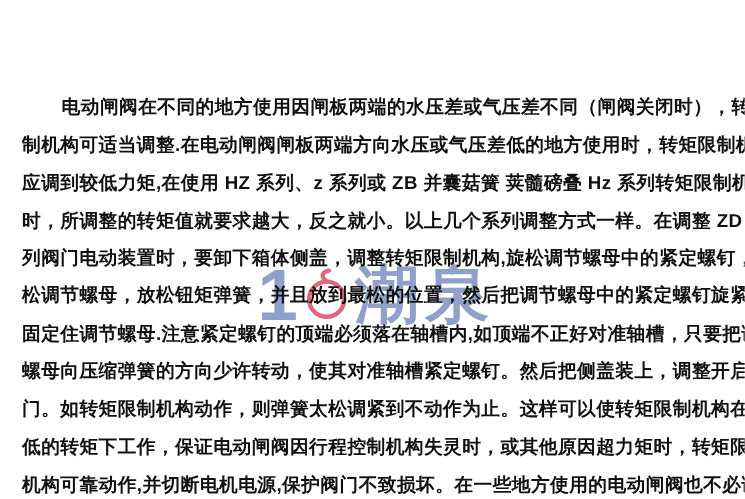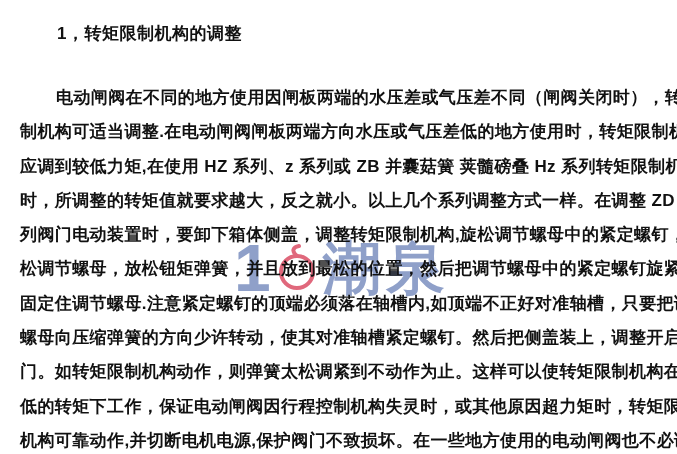--- a/index.html
+++ b/index.html
@@ -74,21 +74,20 @@
     <span class="wm-digit">1</span>
     <span class="wm-drop">
       <svg viewBox="0 0 40 50" width="40" height="50" fill="none" stroke="currentColor" stroke-width="4" stroke-linecap="round">
         <circle cx="20" cy="29" r="16"></circle>
         <path d="M 20 13 C 14 8, 16 4, 22 3"></path>
       </svg>
     </span>
     <span class="wm-brand">潮泉</span>
   </div>
 
-  <div class="title">1，转矩限制机构的调整</div>
 
   <div class="para">
       <div class="para-line">电动闸阀在不同的地方使用因闸板两端的水压差或气压差不同（闸阀关闭时），转矩限</div>
       <div class="para-line">制机构可适当调整.在电动闸阀闸板两端方向水压或气压差低的地方使用时，转矩限制机构</div>
       <div class="para-line">应调到较低力矩,在使用 HZ 系列、z 系列或 ZB 并囊菇簧 荚髓磅叠 Hz 系列转矩限制机构</div>
       <div class="para-line">时，所调整的转矩值就要求越大，反之就小。以上几个系列调整方式一样。在调整 ZD 系</div>
       <div class="para-line">列阀门电动装置时，要卸下箱体侧盖，调整转矩限制机构,旋松调节螺母中的紧定螺钉，旋</div>
       <div class="para-line">松调节螺母，放松钮矩弹簧，并且放到最松的位置，然后把调节螺母中的紧定螺钉旋紧，</div>
       <div class="para-line">固定住调节螺母.注意紧定螺钉的顶端必须落在轴槽内,如顶端不正好对准轴槽，只要把调</div>
       <div class="para-line">螺母向压缩弹簧的方向少许转动，使其对准轴槽紧定螺钉。然后把侧盖装上，调整开启阀</div>

